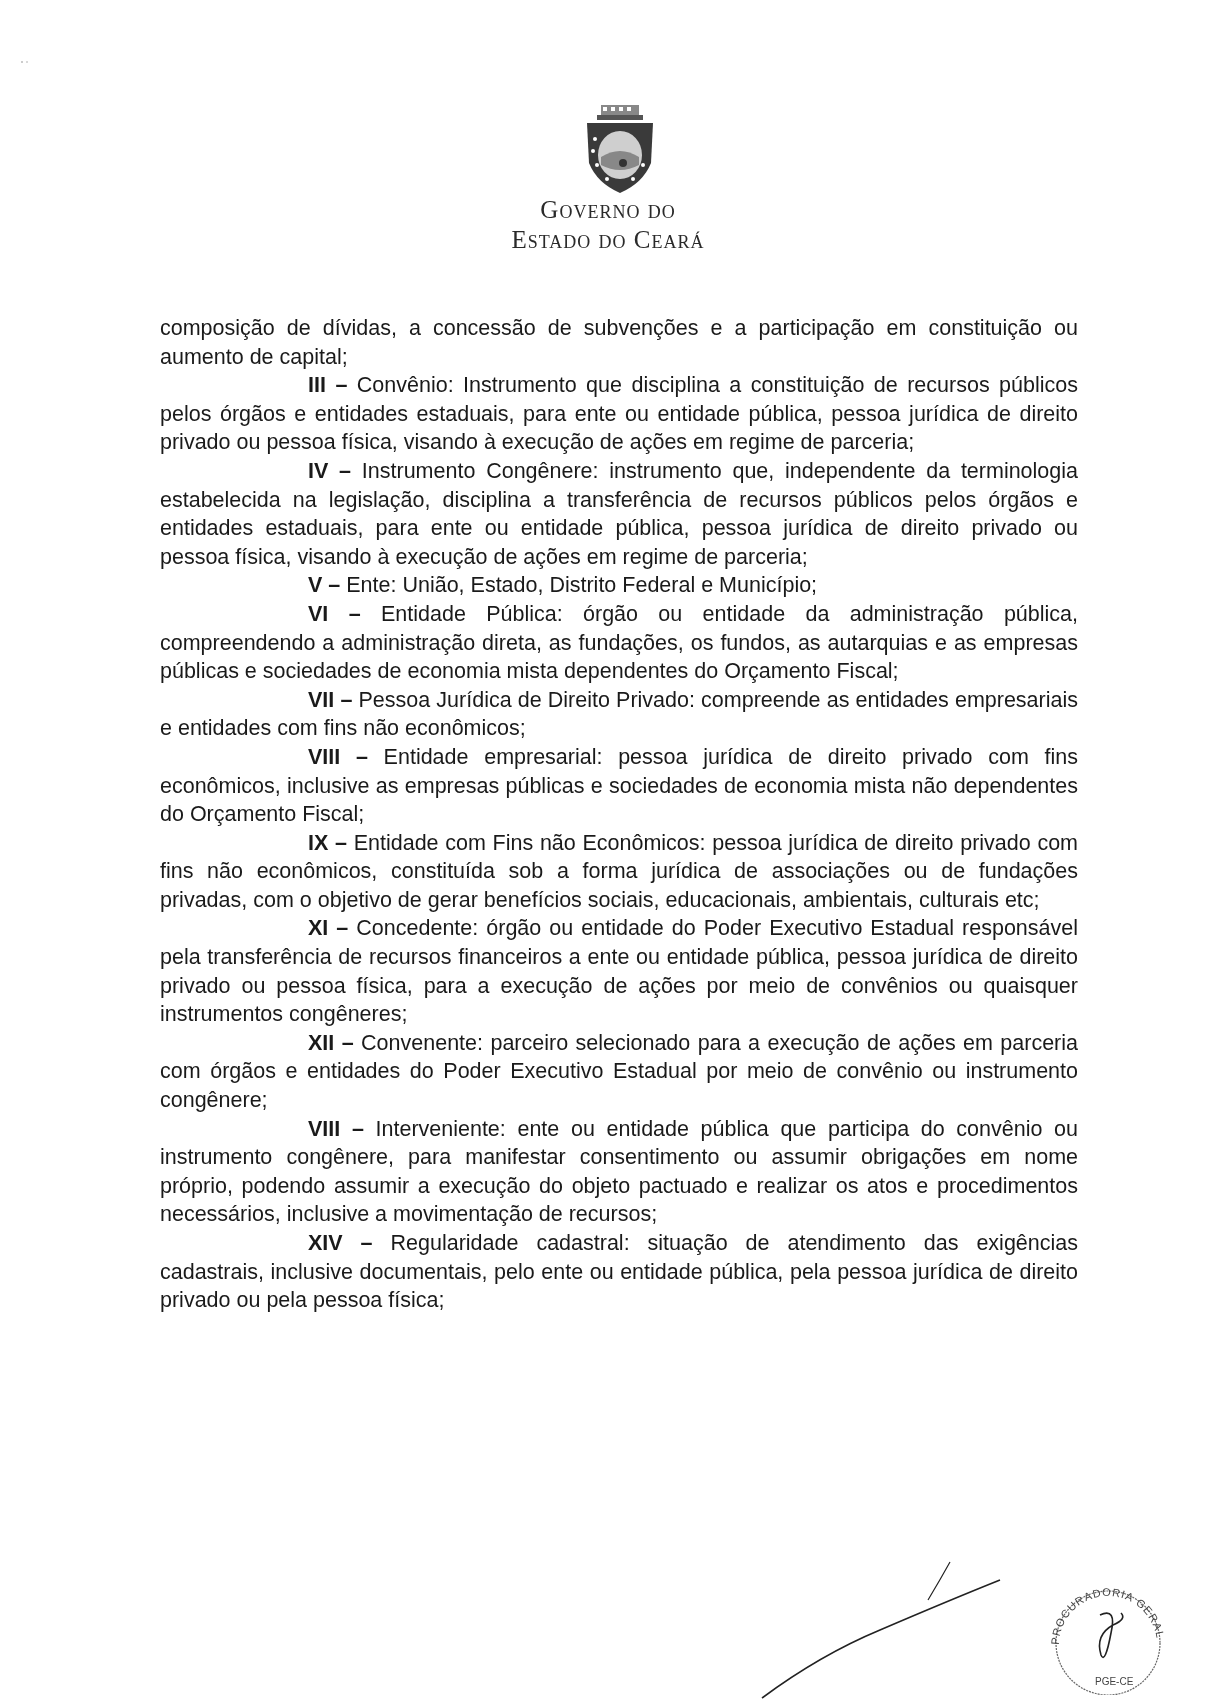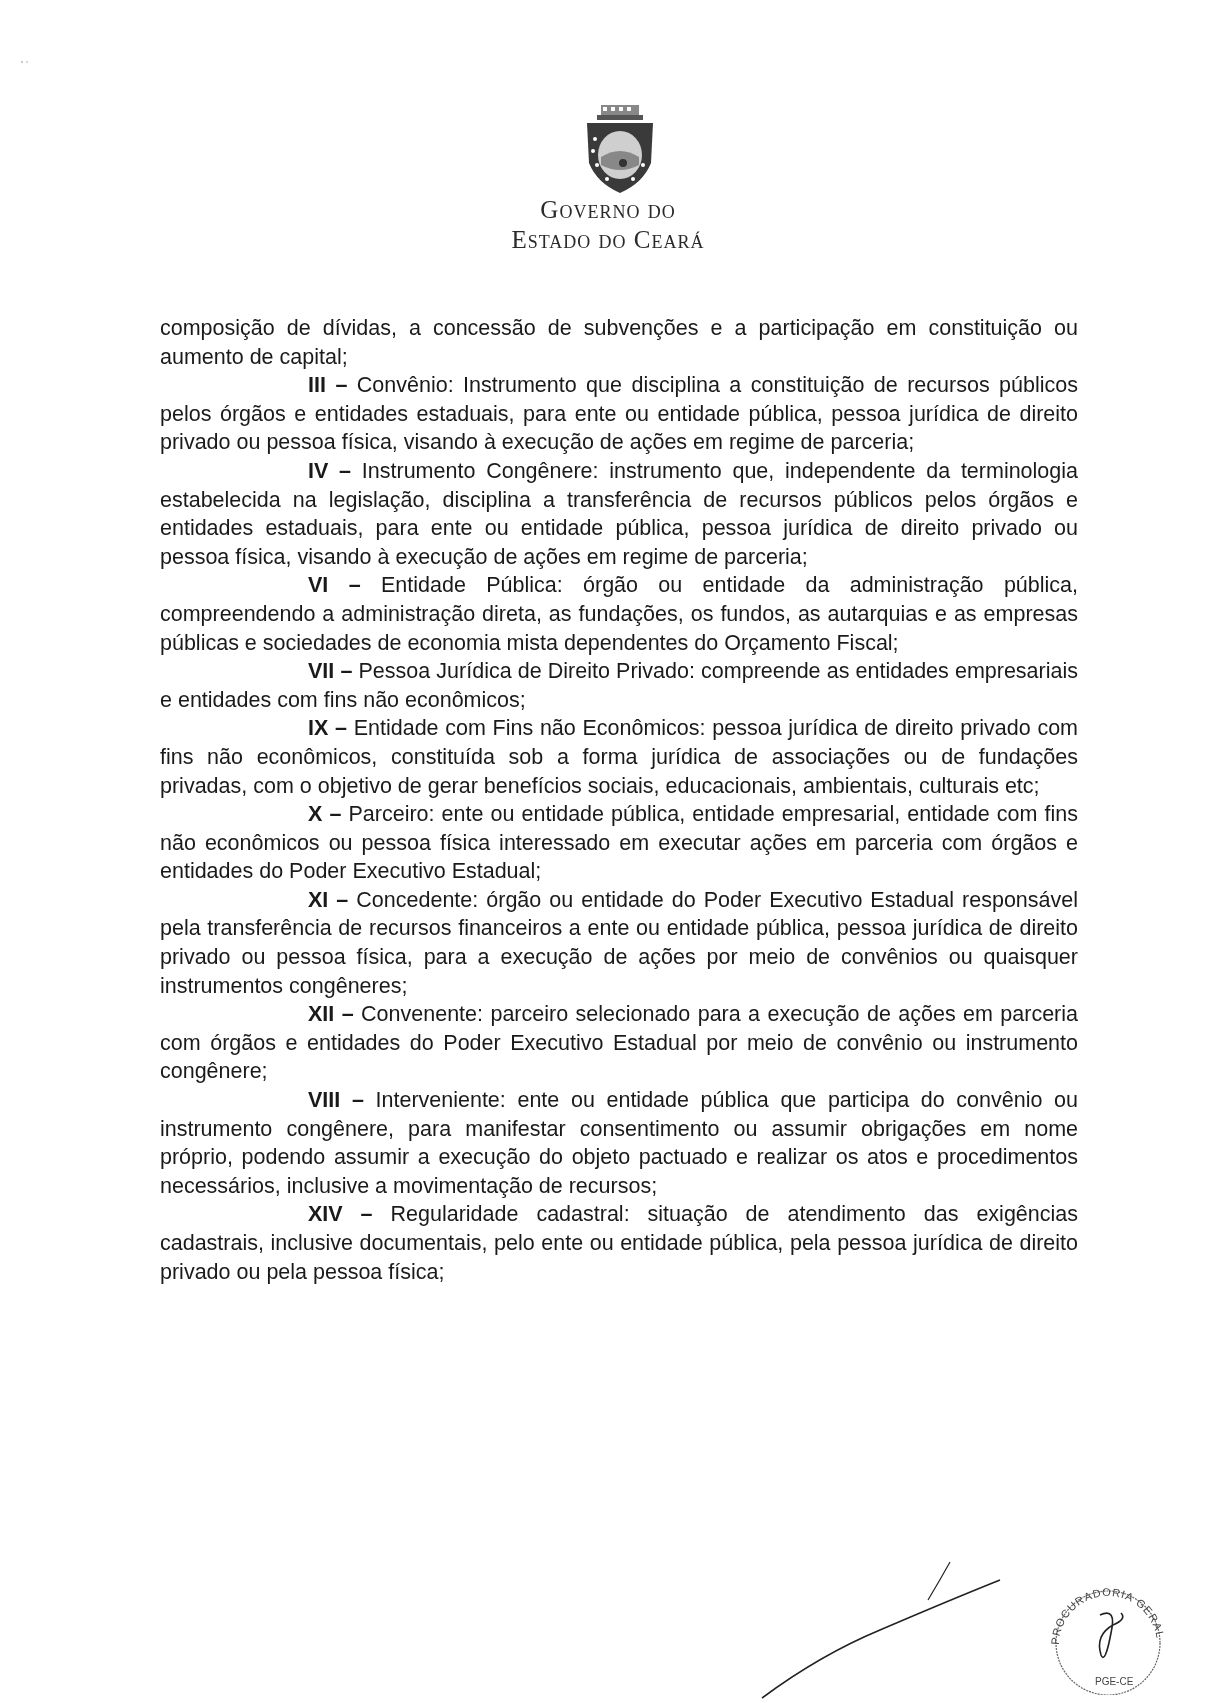--- a/index.html
+++ b/index.html
@@ -43,24 +43,25 @@
     <circle cx="60" cy="60" r="2" fill="#fff"></circle>
   </svg>
   <div class="gov-line1"><span>G</span><span class="sc">OVERNO</span> <span class="sc">DO</span></div>
   <div class="gov-line2"><span>E</span><span class="sc">STADO</span> <span class="sc">DO</span> <span>C</span><span class="sc">EARÁ</span></div>
 </div>
 
 <div class="content">
   <p class="p">composição de dívidas, a concessão de subvenções e a participação em constituição ou aumento de capital;</p>
   <p class="p item"><span class="num">III –</span><span> Convênio: Instrumento que disciplina a constituição de recursos públicos pelos órgãos e entidades estaduais, para ente ou entidade pública, pessoa jurídica de direito privado ou pessoa física, visando à execução de ações em regime de parceria;</span></p>
   <p class="p item"><span class="num">IV –</span><span> Instrumento Congênere: instrumento que, independente da terminologia estabelecida na legislação, disciplina a transferência de recursos públicos pelos órgãos e entidades estaduais, para ente ou entidade pública, pessoa jurídica de direito privado ou pessoa física, visando à execução de ações em regime de parceria;</span></p>
+  <p class="p item"><span class="num">V –</span><span> Ente: União, Estado, Distrito Federal e Município;</span></p>
   <p class="p item"><span class="num">VI –</span><span> Entidade Pública: órgão ou entidade da administração pública, compreendendo a administração direta, as fundações, os fundos, as autarquias e as empresas públicas e sociedades de economia mista dependentes do Orçamento Fiscal;</span></p>
   <p class="p item"><span class="num">VII –</span><span> Pessoa Jurídica de Direito Privado: compreende as entidades empresariais e entidades com fins não econômicos;</span></p>
+  <p class="p item"><span class="num">VIII –</span><span> Entidade empresarial: pessoa jurídica de direito privado com fins econômicos, inclusive as empresas públicas e sociedades de economia mista não dependentes do Orçamento Fiscal;</span></p>
   <p class="p item"><span class="num">IX –</span><span> Entidade com Fins não Econômicos: pessoa jurídica de direito privado com fins não econômicos, constituída sob a forma jurídica de associações ou de fundações privadas, com o objetivo de gerar benefícios sociais, educacionais, ambientais, culturais etc;</span></p>
-  <p class="p item"><span class="num">X –</span><span> Parceiro: ente ou entidade pública, entidade empresarial, entidade com fins não econômicos ou pessoa física interessado em executar ações em parceria com órgãos e entidades do Poder Executivo Estadual;</span></p>
   <p class="p item"><span class="num">XI –</span><span> Concedente: órgão ou entidade do Poder Executivo Estadual responsável pela transferência de recursos financeiros a ente ou entidade pública, pessoa jurídica de direito privado ou pessoa física, para a execução de ações por meio de convênios ou quaisquer instrumentos congêneres;</span></p>
   <p class="p item"><span class="num">XII –</span><span> Convenente: parceiro selecionado para a execução de ações em parceria com órgãos e entidades do Poder Executivo Estadual por meio de convênio ou instrumento congênere;</span></p>
   <p class="p item"><span class="num">VIII –</span><span> Interveniente: ente ou entidade pública que participa do convênio ou instrumento congênere, para manifestar consentimento ou assumir obrigações em nome próprio, podendo assumir a execução do objeto pactuado e realizar os atos e procedimentos necessários, inclusive a movimentação de recursos;</span></p>
   <p class="p item"><span class="num">XIV –</span><span> Regularidade cadastral: situação de atendimento das exigências cadastrais, inclusive documentais, pelo ente ou entidade pública, pela pessoa jurídica de direito privado ou pela pessoa física;</span></p>
 </div>
 
 <svg class="sigline" viewBox="0 0 300 140">
   <path d="M2 138 Q60 95 120 70 Q190 40 240 20" stroke="#222" stroke-width="1.6" fill="none"></path>
   <path d="M190 2 Q180 20 168 40" stroke="#222" stroke-width="1.2" fill="none"></path>
 </svg>

